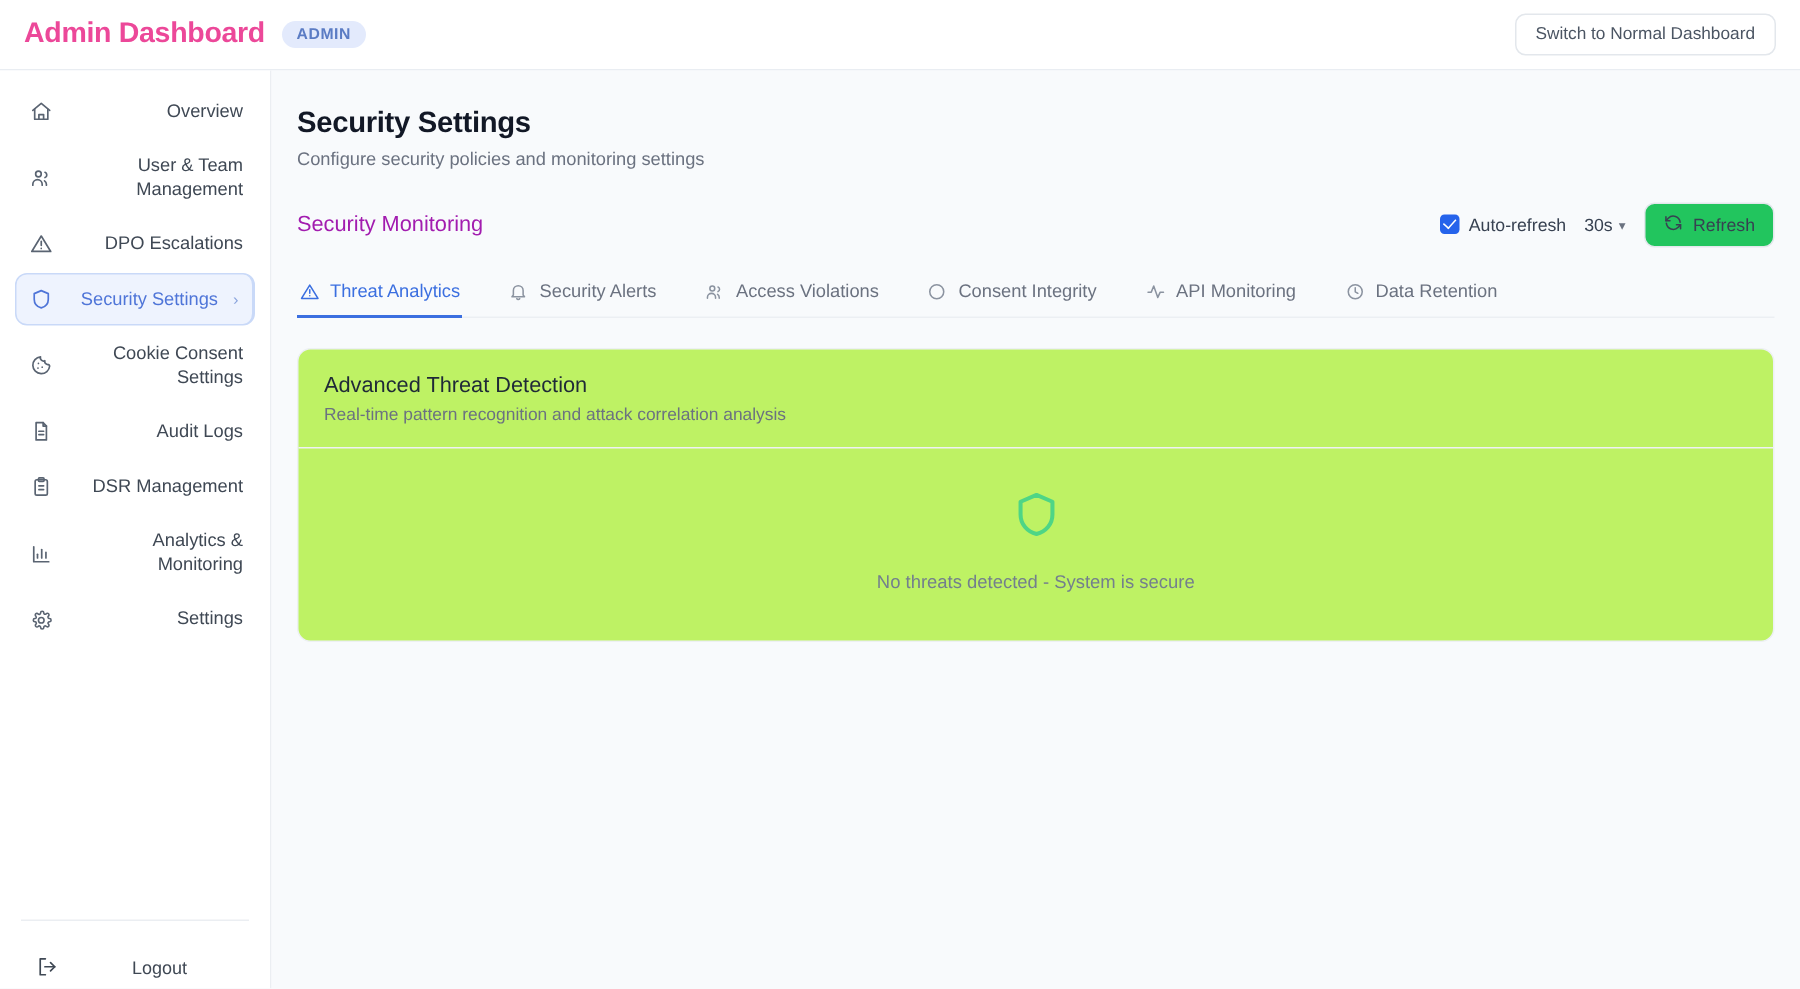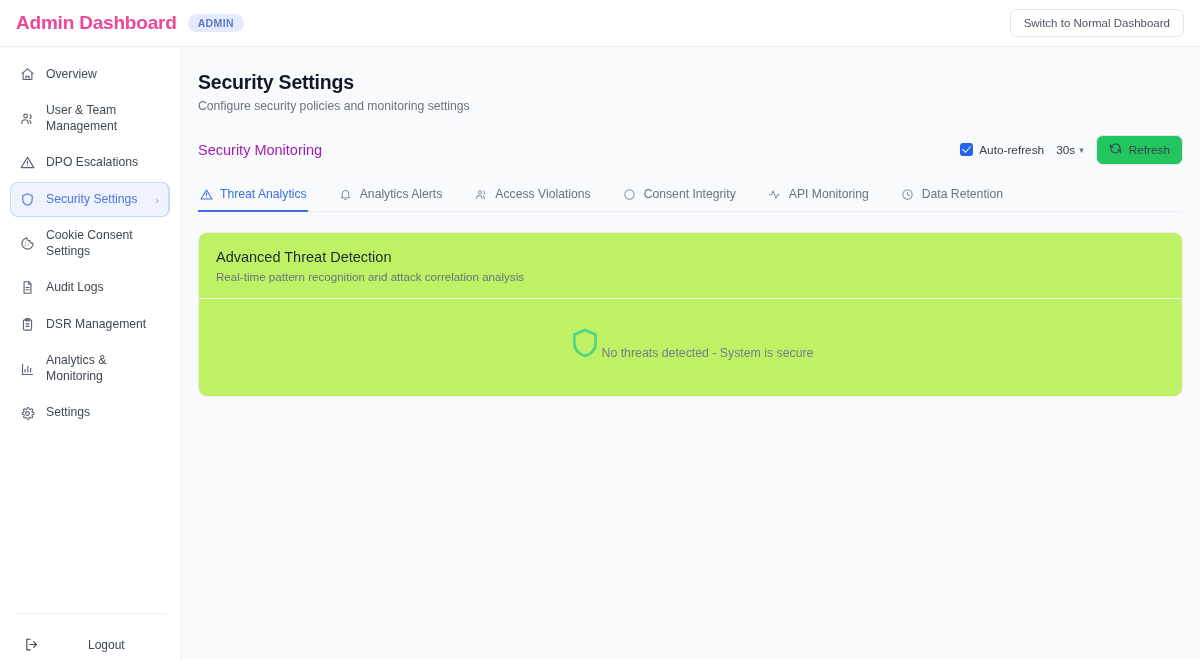--- a/index.html
+++ b/index.html
@@ -65,21 +65,21 @@
     gap: 10px;
     padding: 9px 8px 9px 9px;
     border-radius: 8px;
     font-size: 12.2px;
     color: #3f4854;
     cursor: pointer;
     position: relative;
     line-height: 1.28;
   }
   .nav-item .ico { width: 17px; min-width: 17px; height: 17px; display: flex; align-items: center; justify-content: center; color: #5a6472; }
-  .nav-item .lbl { flex: 1; }
+  .nav-item .lbl { flex: 1; text-align: right; }
   .nav-item.active {
     background: #eef3fe;
     color: #4f75d8;
     border: 1px solid #c9d9f8;
     border-right-width: 2px;
     padding: 8px 7px 8px 8px;
   }
   .nav-item.active .ico { color: #4f75d8; }
   .nav-item .chev { color: #8aa4dd; font-size: 11px; padding-right: 2px; }
 
@@ -160,21 +160,21 @@
     margin-top: 20px;
     background: #bef264;
     border: 1px solid #edf0f3;
     border-radius: 9px;
   }
   .card-head { padding: 16px 17px 15px 17px; border-bottom: 1px solid #eff1f4; }
   .card-title { font-size: 14.5px; color: #1f2937; }
   .card-sub { font-size: 11.6px; color: #6b7280; margin-top: 5px; }
   .card-body {
     padding: 27px 0 32px 0;
-    display: flex; flex-direction: row; align-items: center; justify-content: center;
+    display: flex; flex-direction: column; align-items: center; justify-content: center;
   }
   .empty-icon { color: #4ed586; }
   .empty-text { font-size: 12.3px; color: #737f8d; margin-top: 16px; }
 </style>
 </head>
 <body>
 
 <div class="app">
 
   <div class="topbar">
@@ -353,21 +353,21 @@
           <span>Threat Analytics</span>
         </div>
 
         <div class="tab">
           <span class="ico">
             <svg width="13" height="13" viewBox="0 0 24 24" fill="none" stroke="currentColor" stroke-width="1.9" stroke-linecap="round" stroke-linejoin="round">
                 <path d="M18 16V10.5a6 6 0 1 0-12 0V16l-1.7 2.2h15.4z"></path>
                 <path d="M10.2 20.5a2 2 0 0 0 3.6 0"></path>
               </svg>
           </span>
-          <span>Analytics Alerts</span>
+          <span>Security Alerts</span>
         </div>
 
         <div class="tab">
           <span class="ico">
             <svg width="13" height="13" viewBox="0 0 24 24" fill="none" stroke="currentColor" stroke-width="1.9" stroke-linecap="round" stroke-linejoin="round">
                 <circle cx="9" cy="8" r="3"></circle>
                 <path d="M3 20v-1a5 5 0 0 1 10 0v1"></path>
                 <path d="M16 6.2a3 3 0 0 1 0 5.6"></path>
                 <path d="M17.5 20v-1a4.6 4.6 0 0 0-2-3.7"></path>
               </svg>

